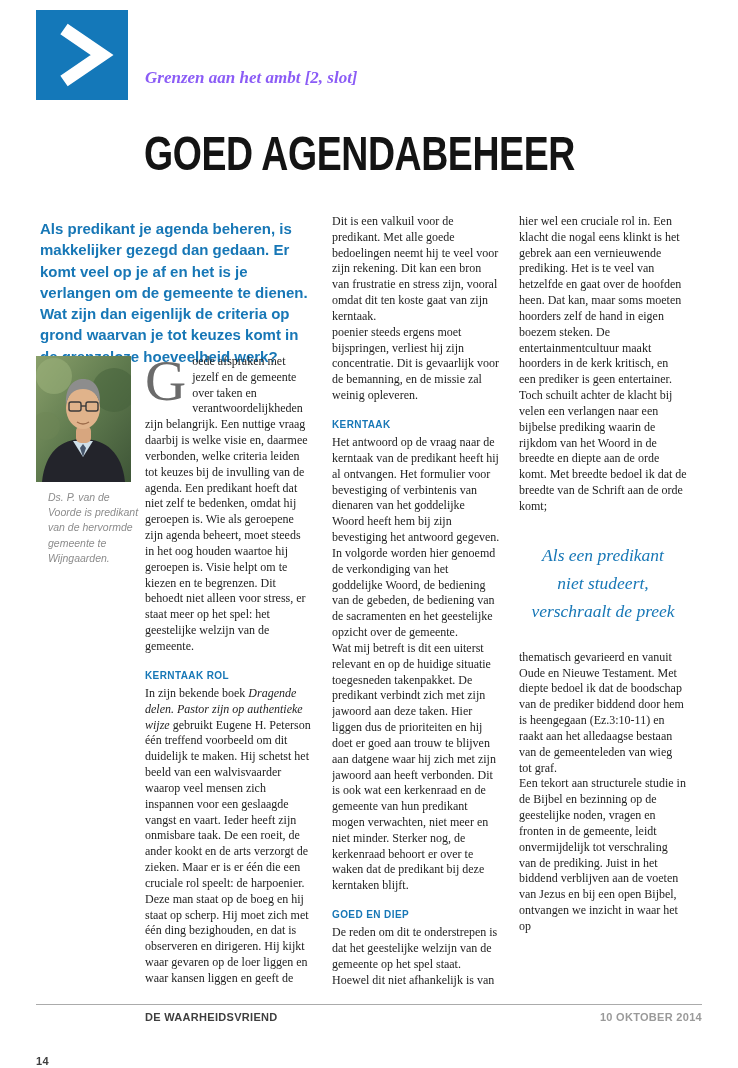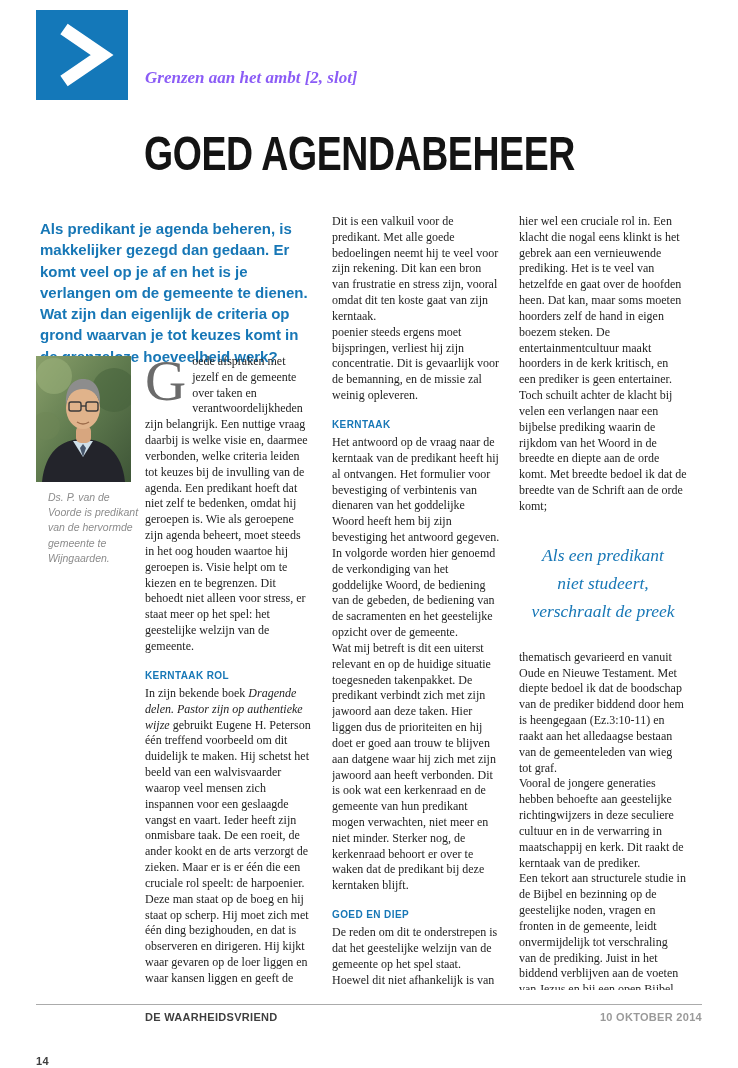--- a/index.html
+++ b/index.html
@@ -133,21 +133,20 @@
     <p class="body-p">Het antwoord op de vraag naar de kerntaak van de predikant heeft hij al ontvangen. Het formulier voor bevestiging of verbintenis van dienaren van het goddelijke Woord heeft hem bij zijn bevestiging het antwoord gegeven. In volgorde worden hier genoemd de verkondiging van het goddelijke Woord, de bediening van de gebeden, de bediening van de sacramenten en het geestelijke opzicht over de gemeente.</p>
     <p class="body-p">Wat mij betreft is dit een uiterst relevant en op de huidige situatie toegesneden takenpakket. De predikant verbindt zich met zijn jawoord aan deze taken. Hier liggen dus de prioriteiten en hij doet er goed aan trouw te blijven aan datgene waar hij zich met zijn jawoord aan heeft verbonden. Dit is ook wat een kerkenraad en de gemeente van hun predikant mogen verwachten, niet meer en niet minder. Sterker nog, de kerkenraad behoort er over te waken dat de predikant bij deze kerntaken blijft.</p>
     <h2 class="subhead">GOED EN DIEP</h2>
     <p class="body-p">De reden om dit te onderstrepen is dat het geestelijke welzijn van de gemeente op het spel staat. Hoewel dit niet afhankelijk is van alleen de predikant, speelt hij</p>
   </div>
 
   <div class="col col3">
     <p class="body-p">hier wel een cruciale rol in. Een klacht die nogal eens klinkt is het gebrek aan een vernieuwende prediking. Het is te veel van hetzelfde en gaat over de hoofden heen. Dat kan, maar soms moeten hoorders zelf de hand in eigen boezem steken. De entertainmentcultuur maakt hoorders in de kerk kritisch, en een prediker is geen entertainer. Toch schuilt achter de klacht bij velen een verlangen naar een bijbelse prediking waarin de rijkdom van het Woord in de breedte en diepte aan de orde komt. Met breedte bedoel ik dat de breedte van de Schrift aan de orde komt;</p>
     <div class="pullquote">Als een predikant niet studeert, verschraalt de preek</div>
     <p class="body-p">thematisch gevarieerd en vanuit Oude en Nieuwe Testament. Met diepte bedoel ik dat de boodschap van de prediker biddend door hem is heengegaan (Ez.3:10-11) en raakt aan het alledaagse bestaan van de gemeenteleden van wieg tot graf.</p>
-    <p class="body-p">Vooral de jongere generaties hebben behoefte aan geestelijke richtingwijzers in deze seculiere cultuur en in de verwarring in maatschappij en kerk. Dit raakt de kerntaak van de prediker.</p>
     <p class="body-p">Een tekort aan structurele studie in de Bijbel en bezinning op de geestelijke noden, vragen en fronten in de gemeente, leidt onvermijdelijk tot verschraling van de prediking. Juist in het biddend verblijven aan de voeten van Jezus en bij een open Bijbel, ontvangen we inzicht in waar het op</p>
   </div>
 
   <div class="footer-rule"></div>
   <div class="footer">
     <span class="page-number">14</span>
     <span class="magazine">DE WAARHEIDSVRIEND</span>
     <span class="issue-date">10 OKTOBER 2014</span>
   </div>
 

